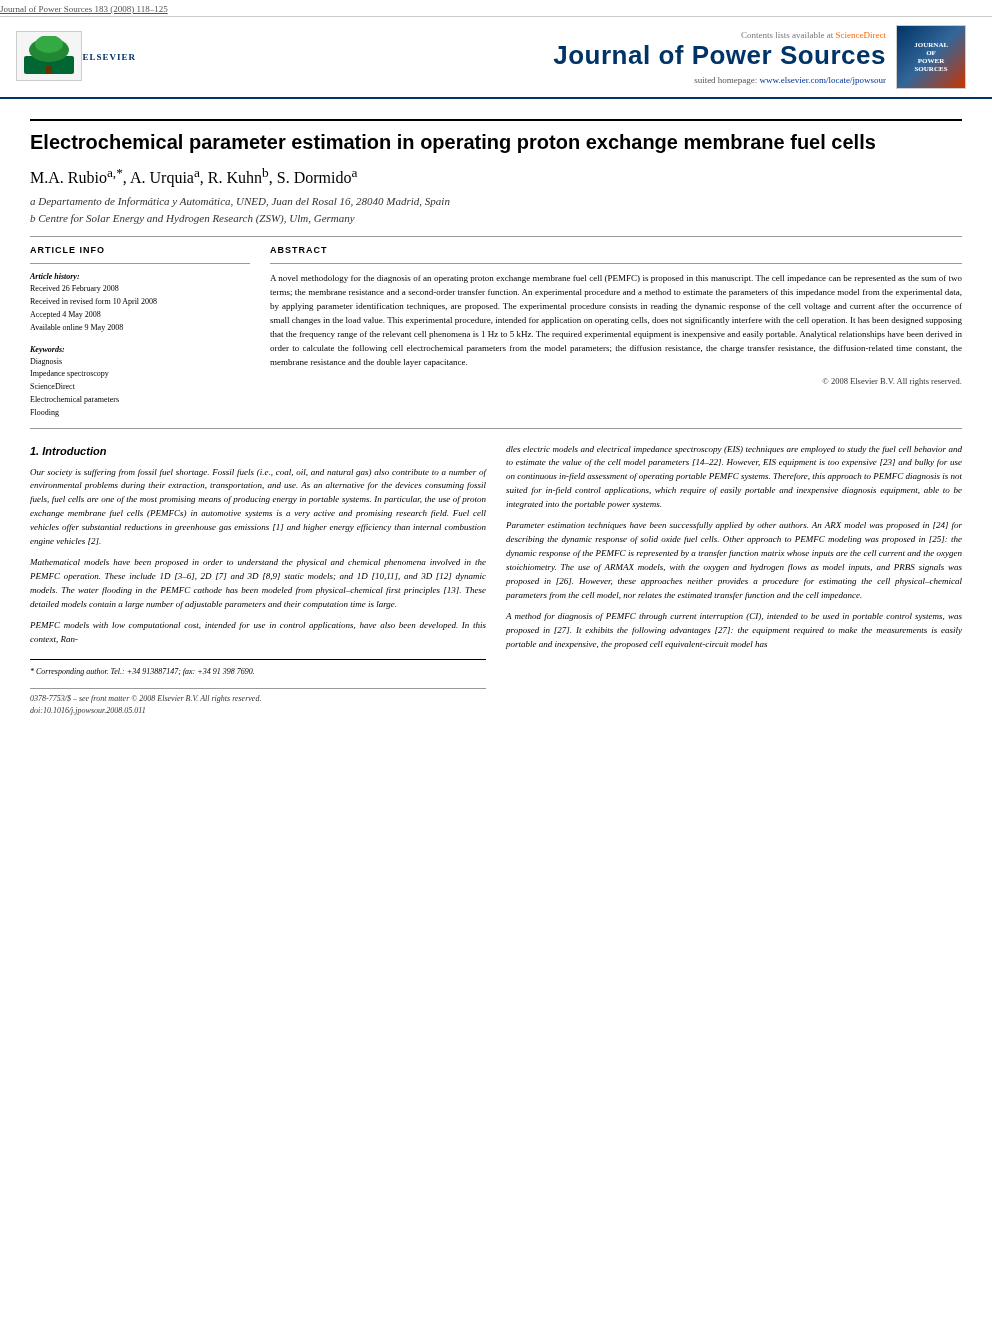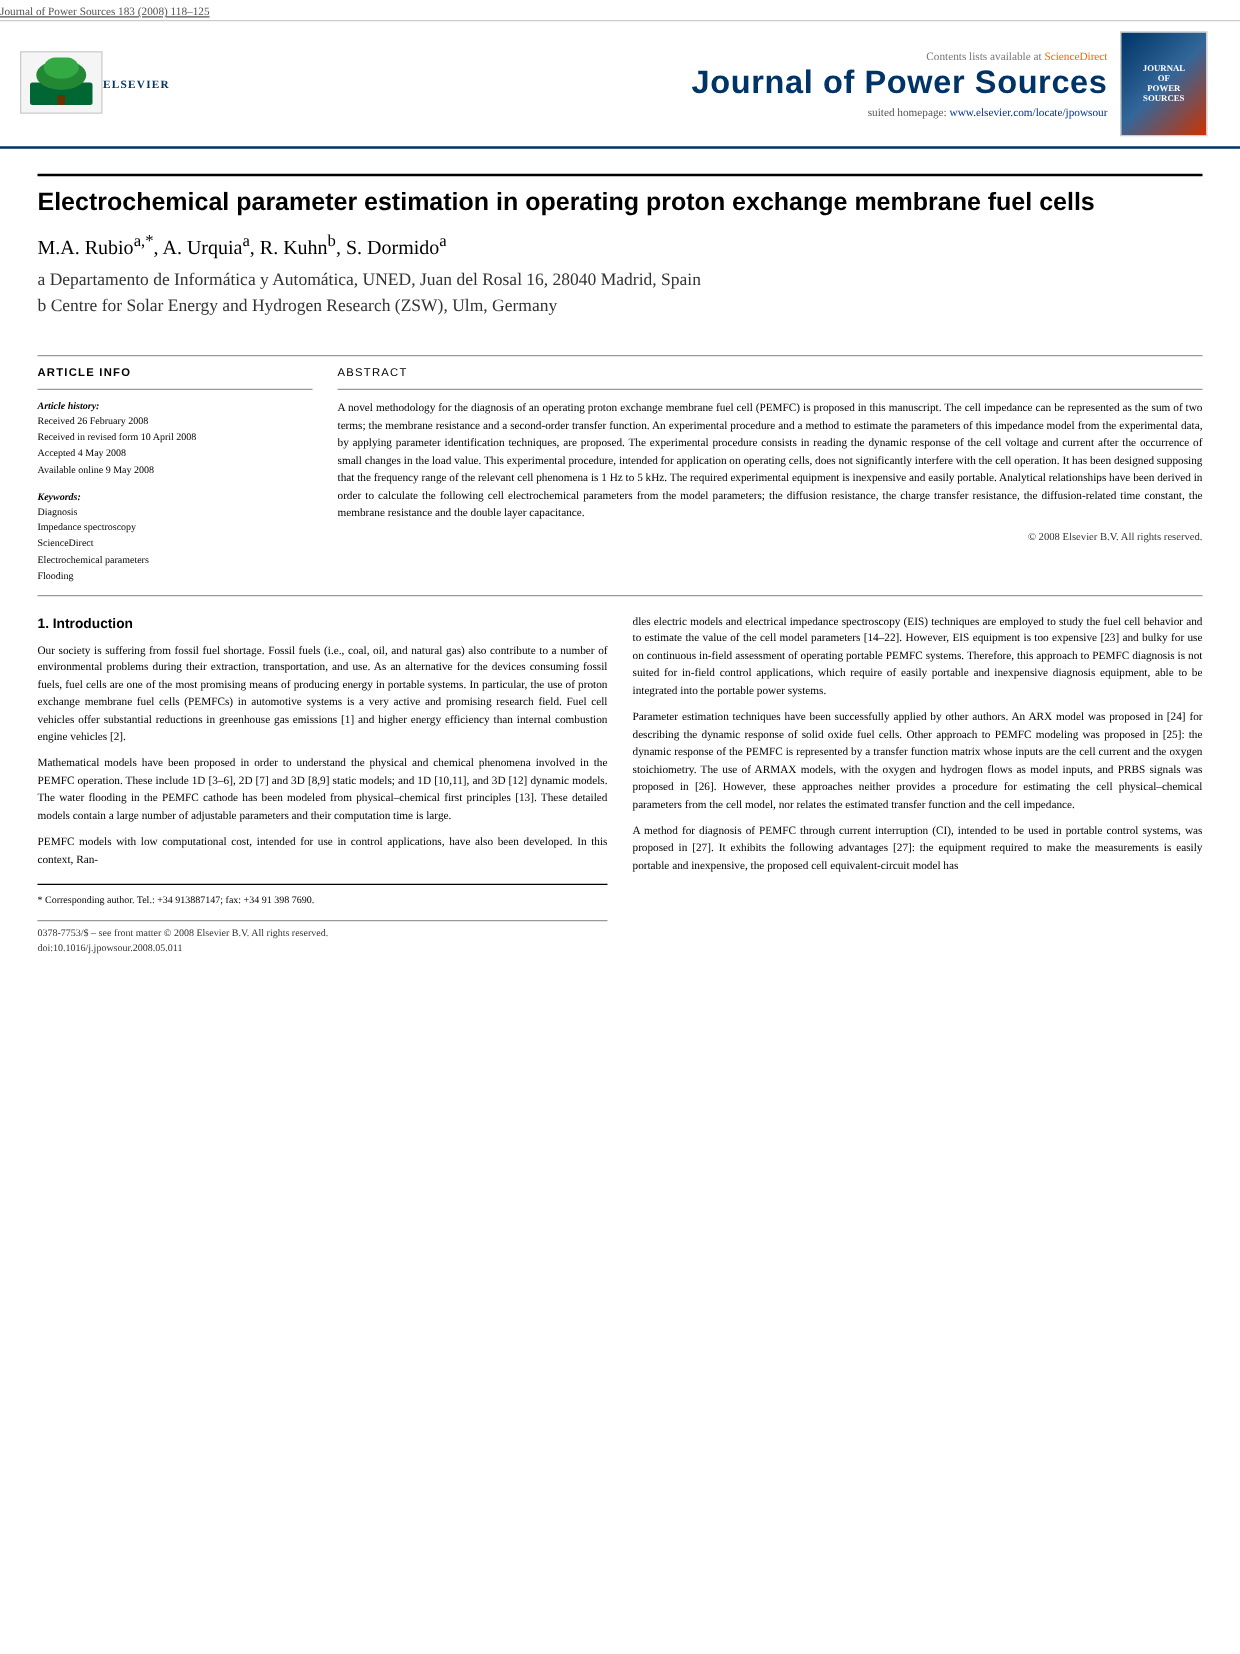--- a/index.html
+++ b/index.html
@@ -85,21 +85,21 @@
     .elsevier-text {
       font-size: 9px;
       font-weight: bold;
       color: #003366;
       letter-spacing: 1px;
     }
 
     
     .ps-logo {
       width: 70px;
-      height: 84px;
+      height: 64px;
       border: 1px solid #ccc;
       background: linear-gradient(135deg, #003366 0%, #336699 50%, #cc3300 100%);
       display: flex;
       align-items: center;
       justify-content: center;
       color: #fff;
       font-size: 7px;
       font-weight: bold;
       text-align: center;
       padding: 21px;
@@ -122,23 +122,24 @@
 
     
     .authors {
       font-size: 16px;
       margin-bottom: 6px;
       color: #000;
     }
 
     
     .affiliations {
-      font-size: 14px;
+      font-size: 11px;
+      font-style: italic;
       color: #333;
-      margin-bottom: 28px;
+      margin-bottom: 10px;
       line-height: 1.5;
     }
 
     
     .divider {
       border: none;
       border-top: 1px solid #999;
       margin: 8px 0;
     }
     .divider-thick {
@@ -190,21 +191,21 @@
       font-size: 8px;
       line-height: 1.6;
     }
 
     .abstract-col {
       flex: 1;
       font-size: 9.5px;
     }
     .abstract-col h3 {
       font-size: 9px;
-      font-weight: normal;
+      font-weight: bold;
       text-transform: uppercase;
       letter-spacing: 1px;
       margin-bottom: 6px;
       font-family: Arial, sans-serif;
     }
     .abstract-text {
       font-size: 9px;
       line-height: 1.55;
       text-align: justify;
     }
@@ -219,20 +220,21 @@
     .body-columns {
       display: flex;
       gap: 20px;
       margin-top: 14px;
     }
     .body-col {
       flex: 1;
       font-size: 9px;
       line-height: 1.55;
       text-align: justify;
+      font-style: italic;
     }
 
     .section-heading {
       font-size: 11px;
       font-weight: bold;
       margin-bottom: 6px;
       font-family: Arial, sans-serif;
     }
 
     .body-para {

